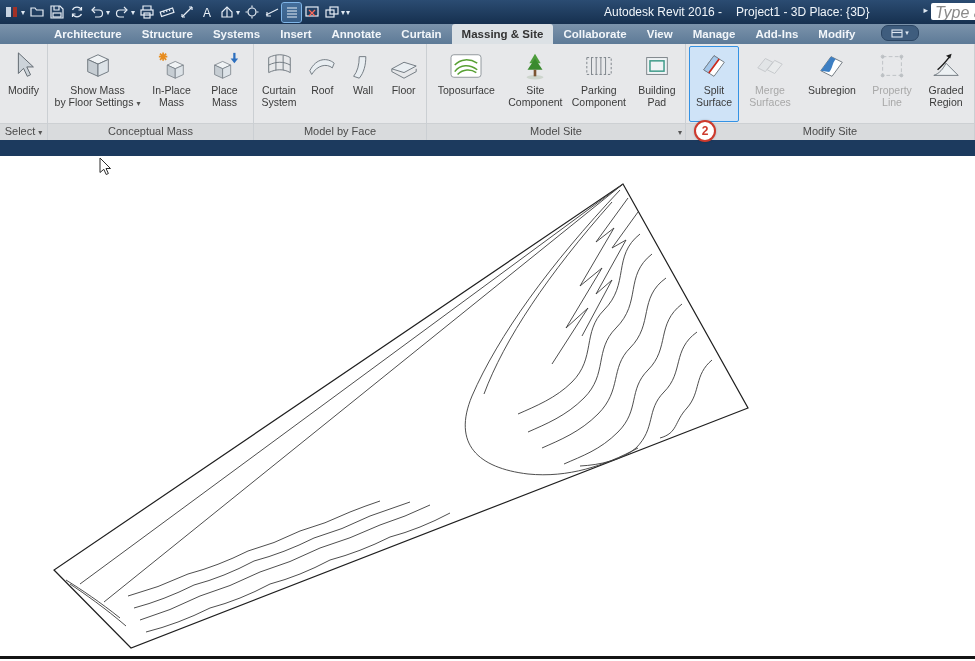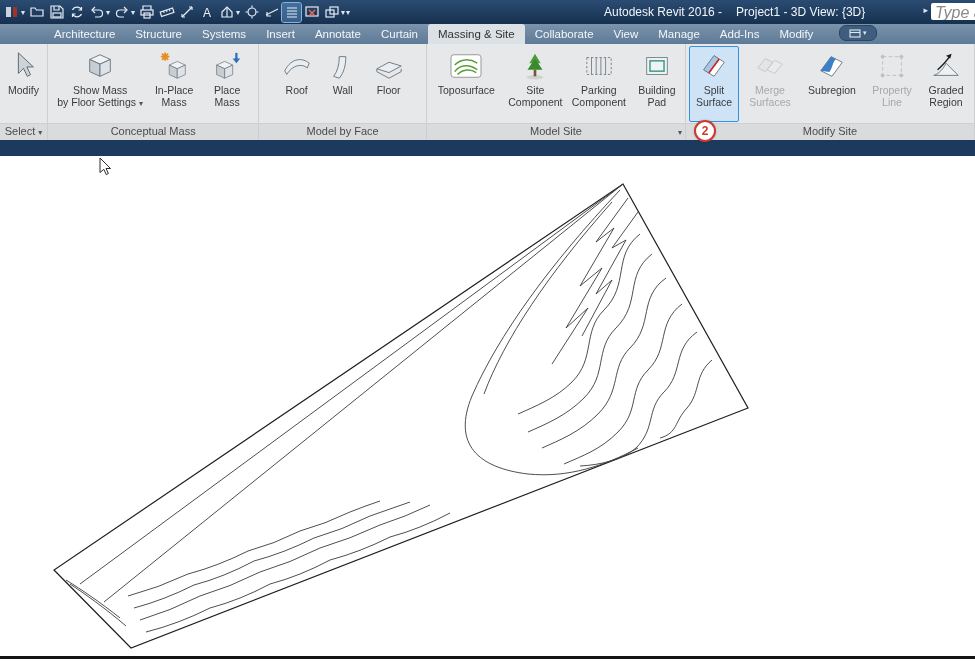--- a/index.html
+++ b/index.html
@@ -17,21 +17,21 @@
   .qcaret{color:#dfe8f2;font-size:8px;margin:0 1px 0 -1px;}
   .title-text{position:absolute;left:563px;top:0;height:24px;display:flex;align-items:center;gap:14px;
     font-size:12px;color:#f0f5fa;white-space:nowrap;margin-left:41px;}
   .tsearch-caret{position:absolute;right:47px;top:5px;font-size:9px;color:#dfe8f2;}
   .tsearch{position:absolute;right:0;top:3px;width:40px;height:16px;background:#fff;border-radius:2px 0 0 2px;
     color:#8a8a8a;font-size:16px;font-style:italic;padding:1px 0 0 4px;overflow:hidden;white-space:nowrap;}
 
   
   .tabbar{position:absolute;top:24px;left:0;right:0;height:20px;
     background:linear-gradient(#7license,#5d7a97);background:linear-gradient(#7b93ab,#5d7a97);
-    display:flex;align-items:flex-end;padding-left:44px;}
+    display:flex;align-items:flex-end;padding-left:44px;font-weight:bold;}
   .tab{height:20px;line-height:20px;padding:0 10px;font-size:11.5px;color:#f2f6fa;cursor:default;white-space:nowrap;}
   .tab.active{background:#dce1e5;color:#333;border-radius:3px 3px 0 0;}
   .pill{margin:0 0 3px 16px;height:14px;width:36px;background:#42608017;background:#3f5d7e;
     border:1px solid #2b4563;border-radius:7px;display:flex;align-items:center;justify-content:center;gap:3px;}
   .pill svg *{stroke:#dfe8f2;fill:none;stroke-width:1.1px;}
   .pill .qcaret{font-size:7px;}
 
   
   .ribbon{position:absolute;top:44px;left:0;right:0;height:96px;background:#e7e8ea;display:flex;}
   .panel{display:flex;flex-direction:column;border-right:1px solid #cbcfd3;}
@@ -173,21 +173,21 @@
         <svg width="16" height="16" viewBox="0 0 16 16">
           <rect x="2" y="6" width="8" height="7"></rect>
             <rect x="6" y="3" width="8" height="7"></rect>
         </svg>
       </span>
       <span class="qcaret">▾</span>
       <span class="qcaret">▾</span>
     </div>
     <div class="title-text">
       <span>Autodesk Revit 2016 -</span>
-      <span>Project1 - 3D View: {3D}</span>
+      <span>Project1 - 3D Place: {3D}</span>
     </div>
     <span class="tsearch-caret">▸</span>
     <div class="tsearch">Type a k</div>
   </div>
 
   <div class="tabbar">
     <div class="tab">Architecture</div>
     <div class="tab">Structure</div>
     <div class="tab">Systems</div>
     <div class="tab">Insert</div>
@@ -271,20 +271,29 @@
           <span class="rlabel">Place Mass</span>
         </div>
       </div>
       <div class="panel-label">
         <span>Conceptual Mass</span>
       </div>
     </div>
 
     <div class="panel" style="width:172px">
       <div class="panel-tools">
+        <div class="rbtn w46">
+          <span class="ricon">
+            <svg width="30" height="30" viewBox="0 0 32 32" fill="none" stroke="#6e767e">
+              <path d="M5 7C13 3 21 3 28 7M5 15C13 11 21 11 28 15M5 23C13 19 21 19 28 23"></path>
+              <path d="M5 7v16M12.7 4.5v16M20.4 4.5v16M28 7v16"></path>
+            </svg>
+          </span>
+          <span class="rlabel">Curtain System</span>
+        </div>
         <div class="rbtn w40">
           <span class="ricon">
             <svg width="30" height="30" viewBox="0 0 32 32">
                 <path d="M3 21C10 7 22 7 29 13l-2 5c-6-5-16-3-22 7z" fill="#e9eef2" stroke="#6e767e"></path>
               </svg>
           </span>
           <span class="rlabel">Roof</span>
         </div>
         <div class="rbtn w40">
           <span class="ricon">

